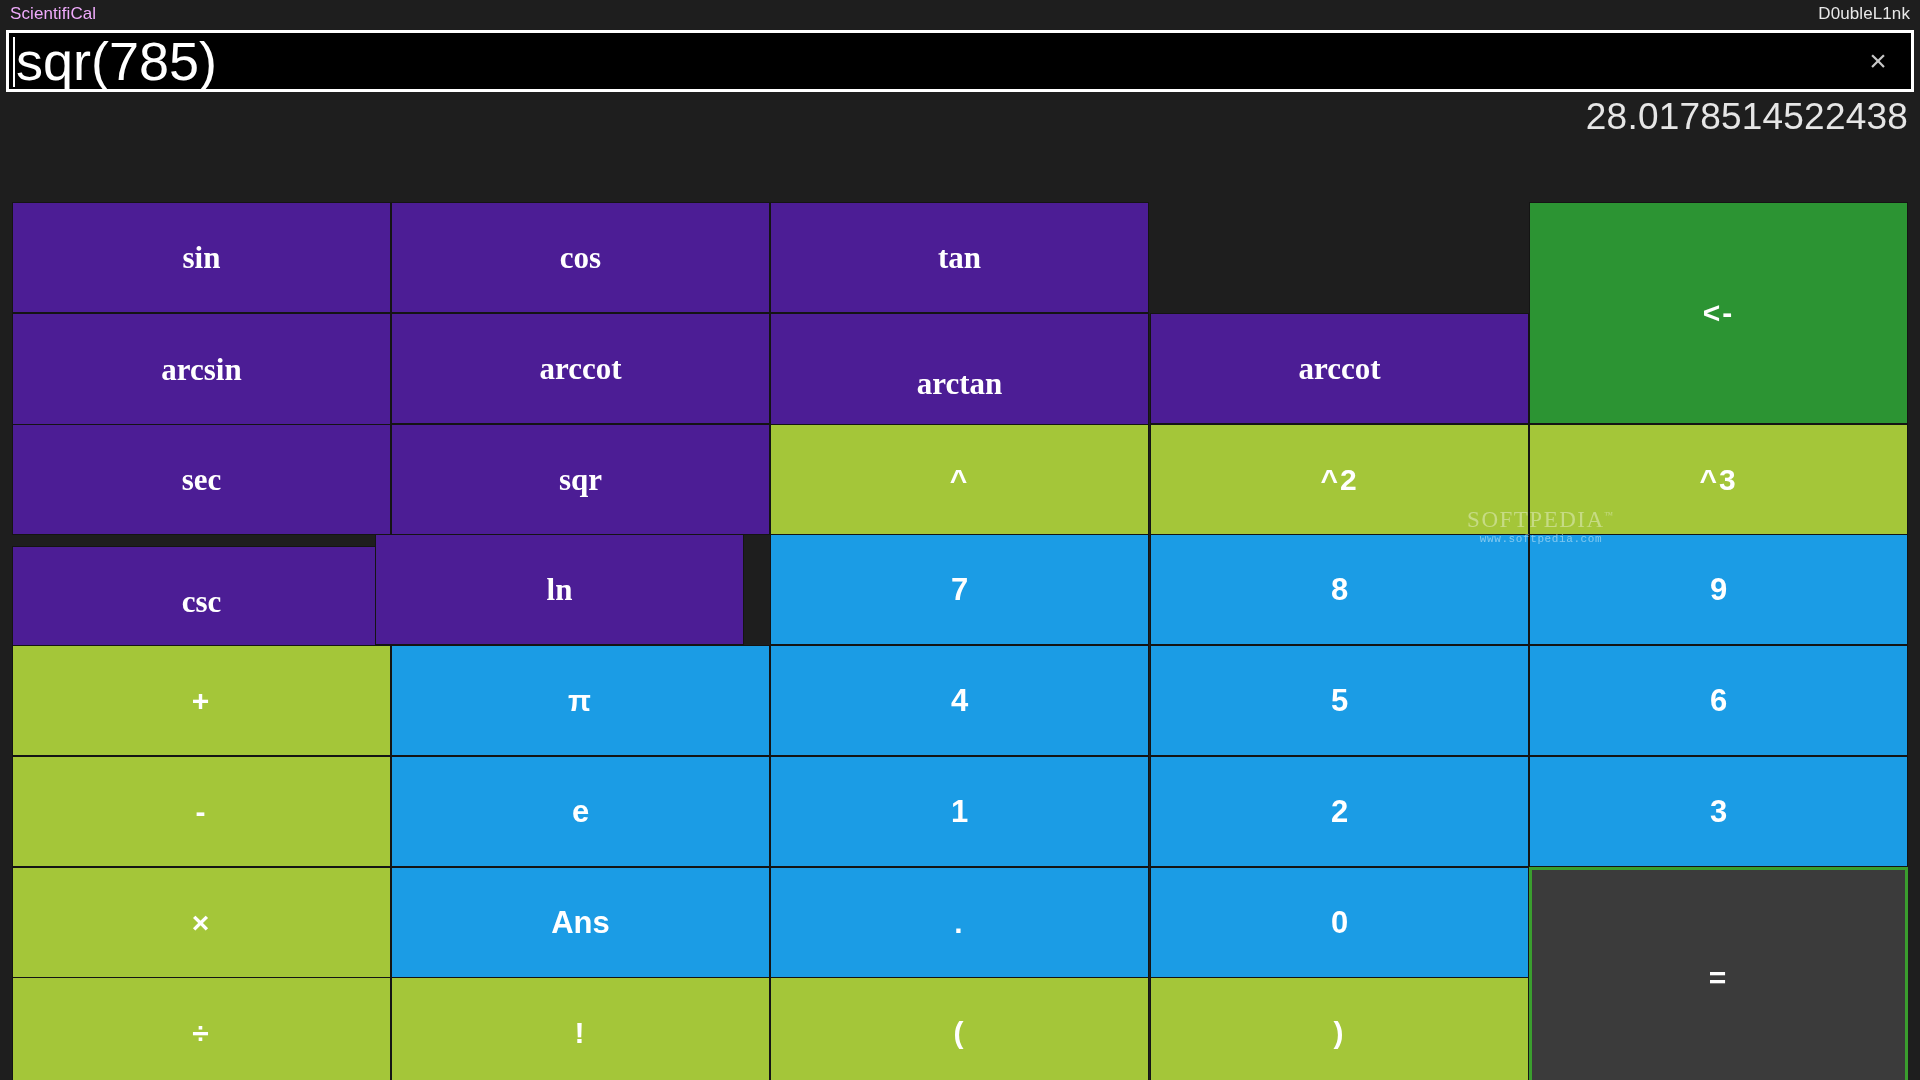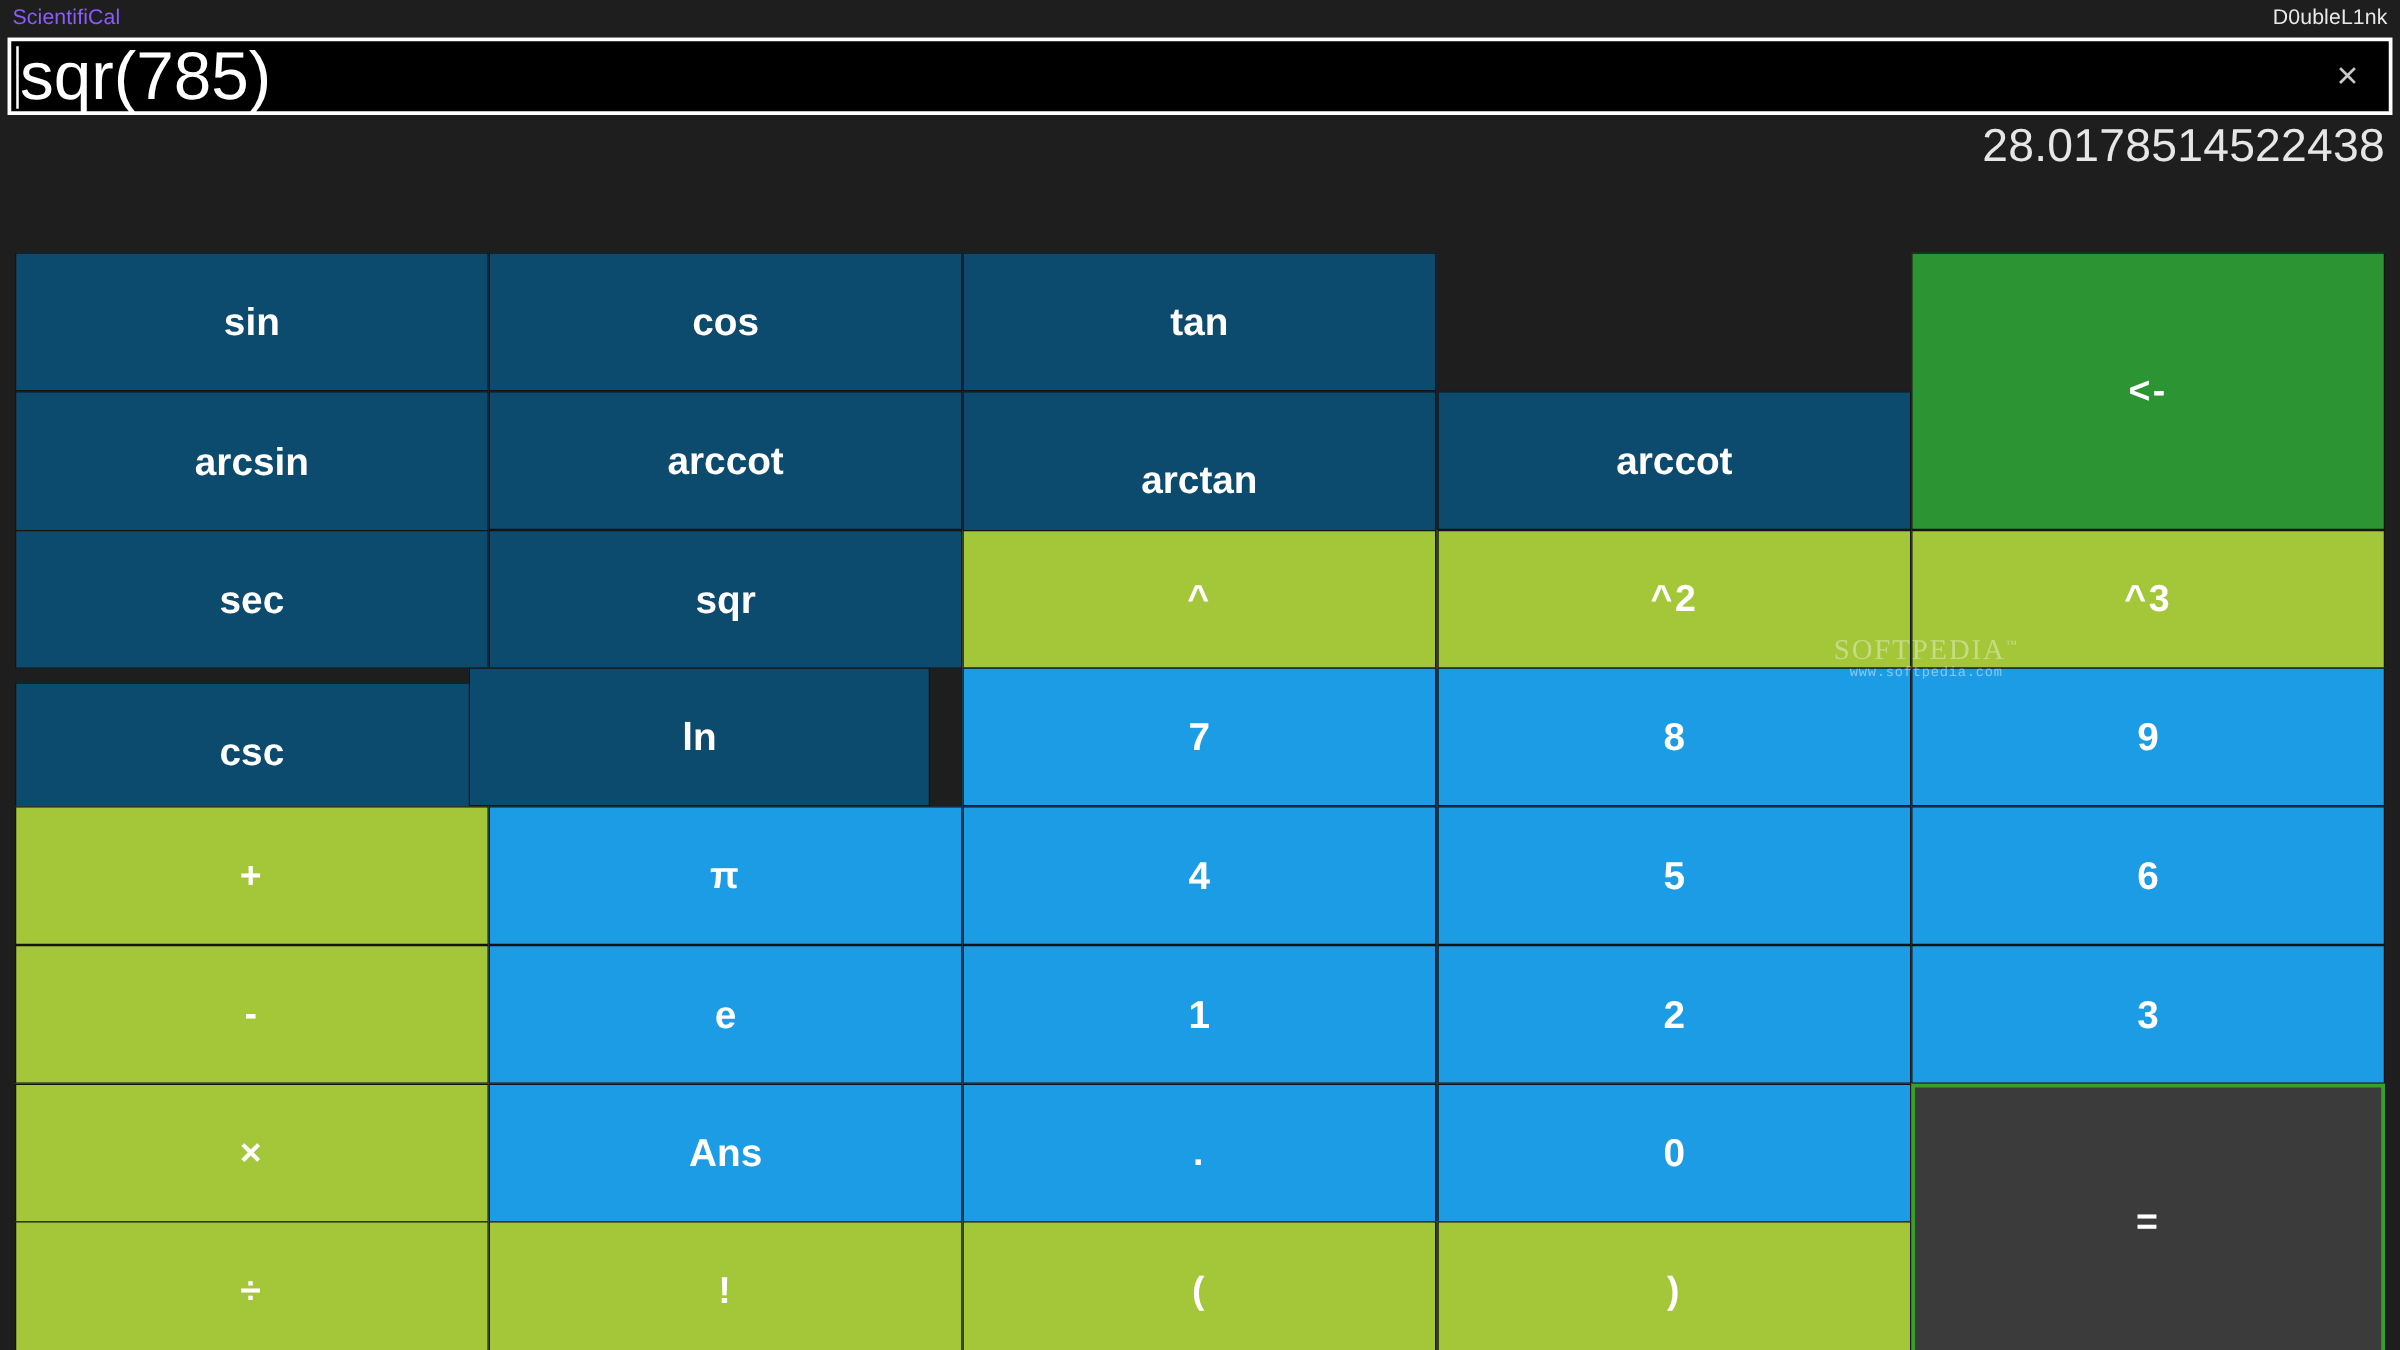--- a/index.html
+++ b/index.html
@@ -24,21 +24,21 @@
     top: 0; left: 0;
     width: 1920px;
     height: 28px;
     background: #1e1e1e;
   }
   .title-left {
     position: absolute;
     left: 10px;
     top: 4px;
     font-size: 17px;
-    color: #8b5cf6;
+    color: #f0abfc;
     letter-spacing: 0.1px;
     white-space: nowrap;
   }
   .title-right {
     position: absolute;
     right: 10px;
     top: 4px;
     font-size: 17px;
     color: #e8e8e8;
     letter-spacing: 0.1px;
@@ -117,21 +117,21 @@
     align-items: center;
     justify-content: center;
     color: #ffffff;
     font-size: 31px;
     font-weight: 600;
     border: 1px solid #141414;
     cursor: pointer;
     user-select: none;
     overflow: hidden;
   }
-  .key.orange  { background: #0c4a6e; }
+  .key.orange  { background: #4c1d95; font-family: Liberation Serif, serif; }
   .key.lime    { background: #a4c639; }
   .key.blue    { background: #1b9ce5; }
   .key.green   { background: #2c9433; }
   .key.equals  {
     background: #3b3b3b;
     border: 3px solid #3a9e2e;
   }
   .key.wide-sym { font-size: 30px; letter-spacing: 2px; }
 
   

